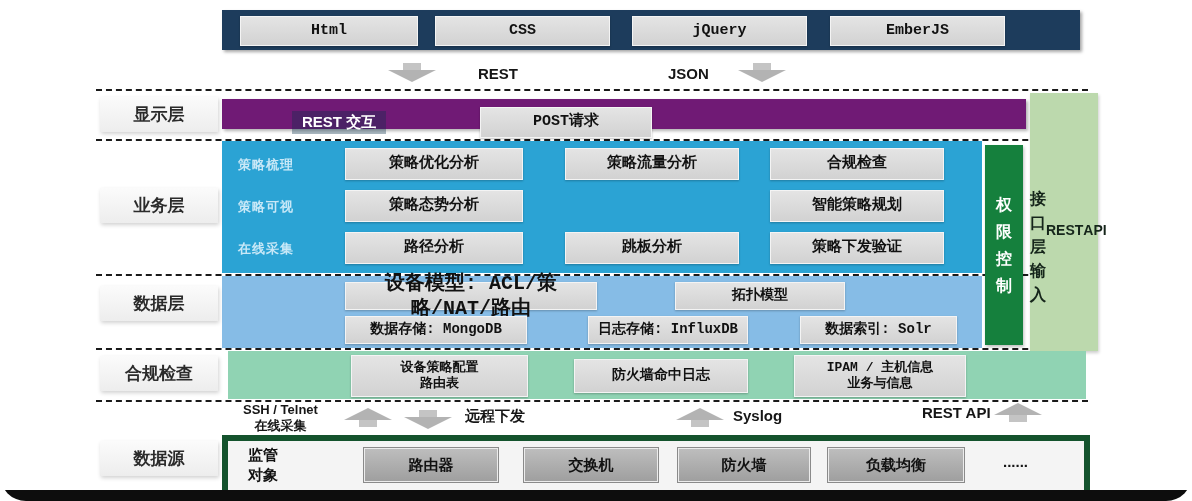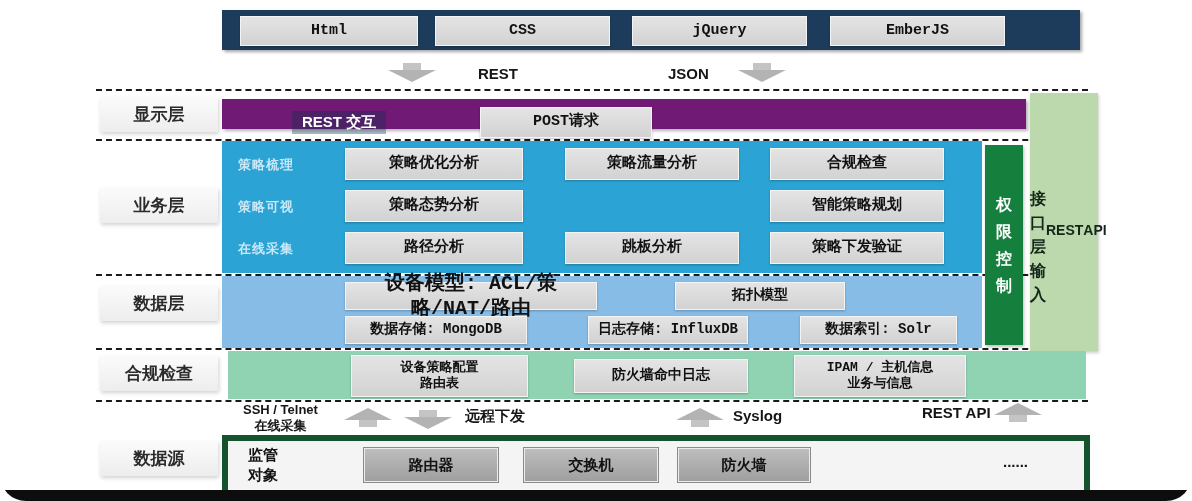--- a/index.html
+++ b/index.html
@@ -170,17 +170,18 @@
     <div class="tri-up"></div>
       <div class="stem"></div>
   </div>
 
   <div class="box-source">
     <div class="owner">监管
 对象</div>
     <div class="chip-dark" style="left:136px;top:7px;width:132px;height:32px">路由器</div>
     <div class="chip-dark" style="left:296px;top:7px;width:132px;height:32px">交换机</div>
     <div class="chip-dark" style="left:450px;top:7px;width:130px;height:32px">防火墙</div>
+    <div class="chip-dark" style="left:600px;top:7px;width:134px;height:32px">负载均衡</div>
     <div class="ctext" style="left:775px;top:12px">......</div>
   </div>
 
   <div class="frame-bottom"></div>
 </div>
 
 </body></html>

